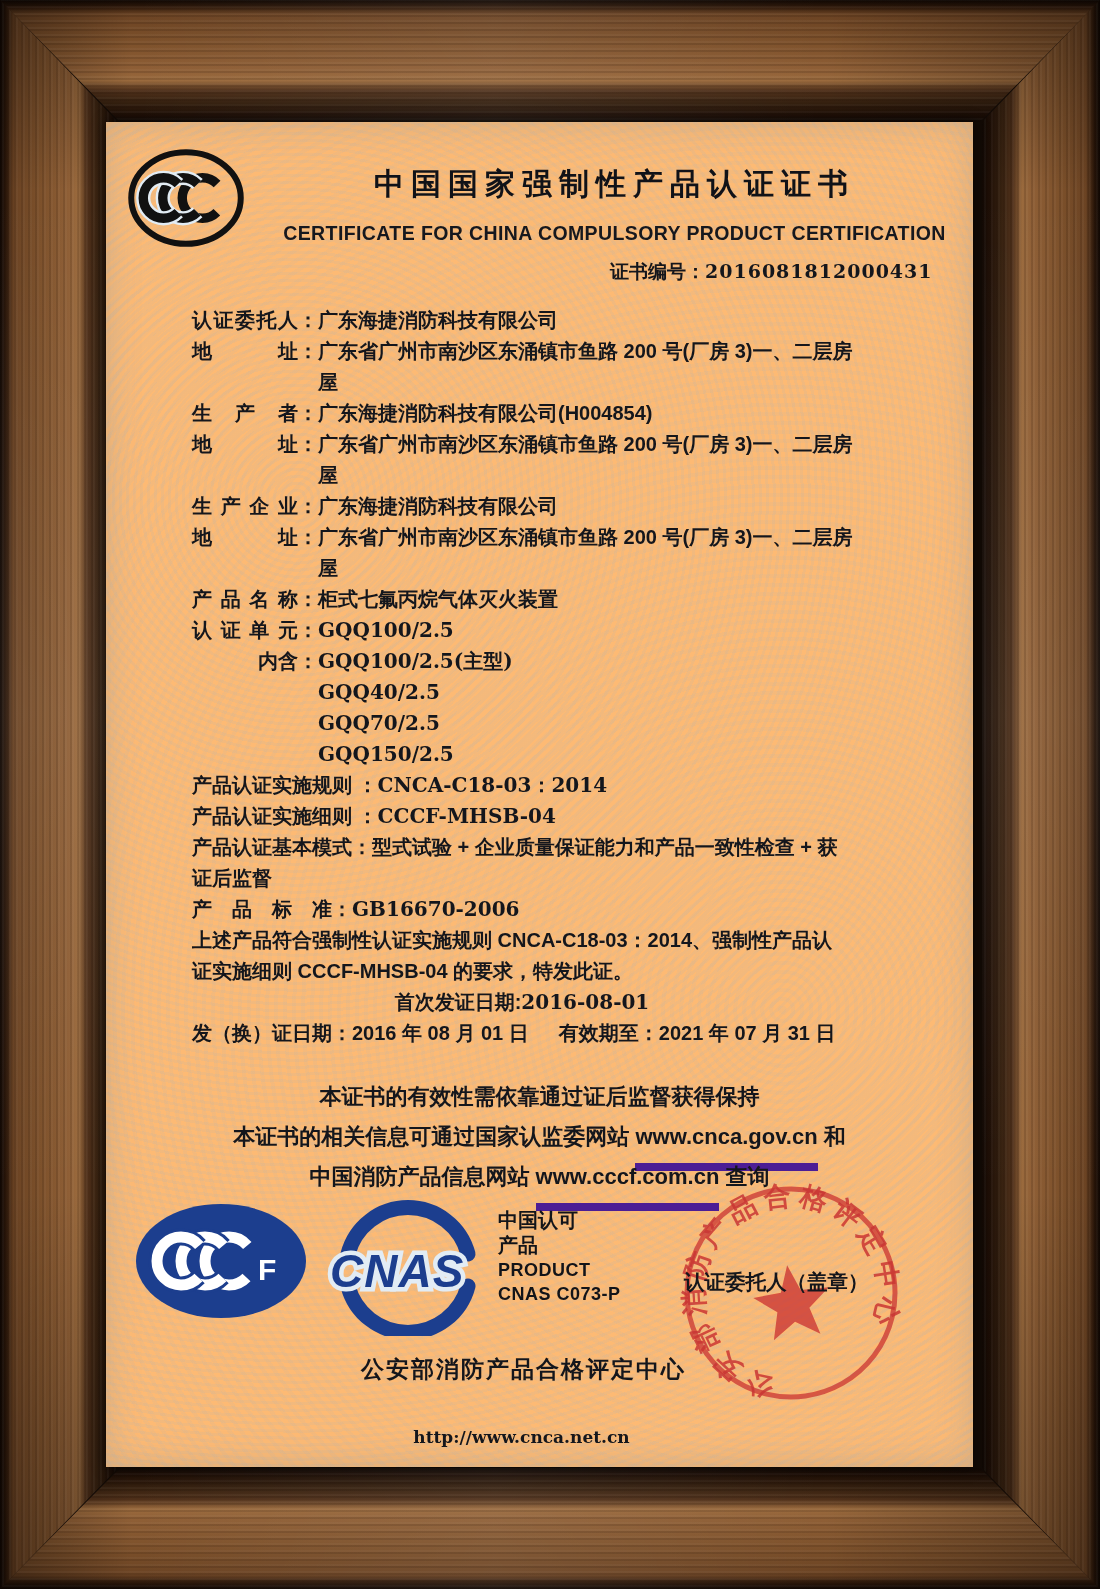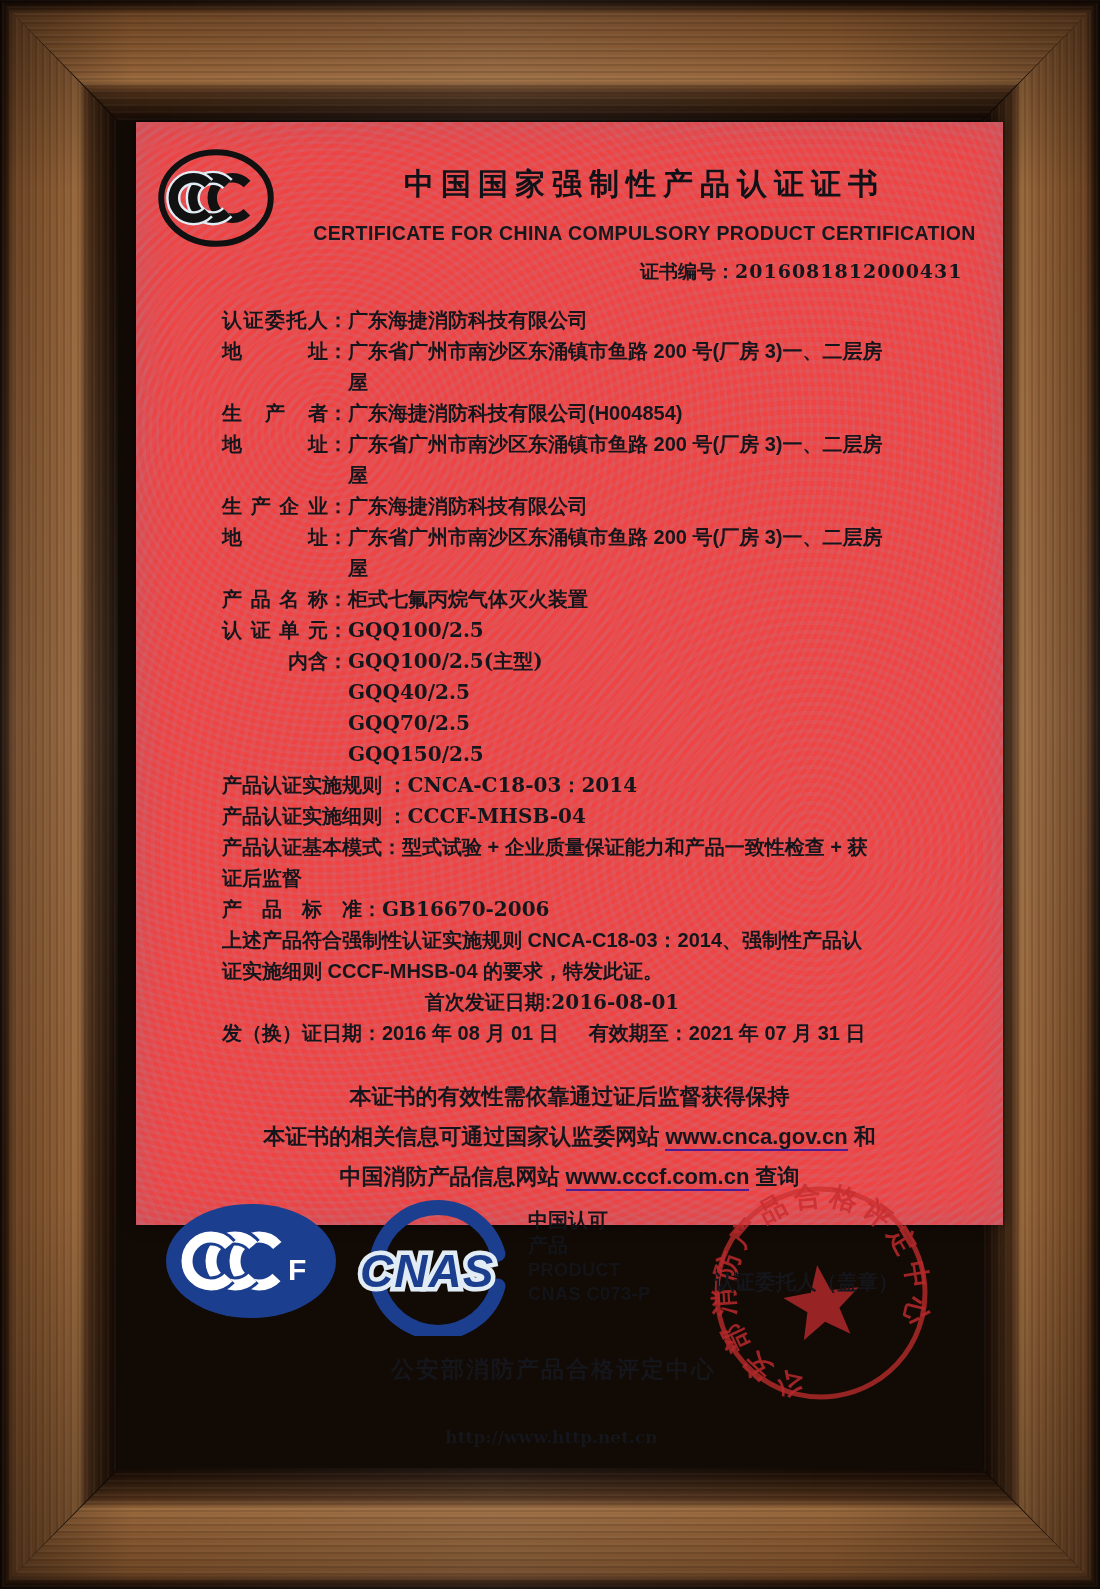--- a/index.html
+++ b/index.html
@@ -25,21 +25,21 @@
       repeating-linear-gradient(90deg,rgba(20,8,2,.12) 0 2px,rgba(255,255,255,.03) 2px 4px,transparent 4px 7px),
       linear-gradient(180deg,rgba(0,0,0,.35) 0%,rgba(0,0,0,0) 12%,rgba(255,255,255,.06) 45%,rgba(0,0,0,0) 75%,rgba(0,0,0,.3) 100%),
       linear-gradient(90deg,#0f0703 0%,#2a1609 5%,#6b4323 12%,#7d512b 35%,#8f5f36 58%,#9a6a3d 66%,#4f301a 74%,#35200f 84%,#1d0e06 95%,#120a05 100%);}
   .band-right{right:0;top:0;width:118px;height:100%;
     clip-path:polygon(0 122px,100% 0,100% 100%,0 calc(100% - 121px));
     background:
       repeating-linear-gradient(90deg,rgba(20,8,2,.12) 0 2px,rgba(255,255,255,.03) 2px 4px,transparent 4px 7px),
       linear-gradient(180deg,rgba(0,0,0,.35) 0%,rgba(0,0,0,0) 12%,rgba(255,255,255,.06) 45%,rgba(0,0,0,0) 75%,rgba(0,0,0,.3) 100%),
       linear-gradient(270deg,#0f0703 0%,#2a1609 5%,#6b4323 12%,#7d512b 35%,#8f5f36 58%,#9a6a3d 66%,#4f301a 74%,#35200f 84%,#1d0e06 95%,#120a05 100%);}
   
-  .paper{position:absolute;left:136px;top:122px;width:867px;height:1103px;background:#ef4444;
+  .paper{position:absolute;left:106px;top:122px;width:867px;height:1345px;background:#fdba74;
          box-shadow:inset 0 0 34px rgba(96,130,162,.28),0 0 12px rgba(0,0,0,.55);color:#14161c;}
   .paper::before{content:"";position:absolute;inset:0;pointer-events:none;
     background:
       repeating-radial-gradient(circle at 22% 28%,rgba(142,176,206,.10) 0 3px,rgba(255,255,255,0) 3px 7px),
       repeating-radial-gradient(circle at 78% 66%,rgba(142,176,206,.08) 0 4px,rgba(255,255,255,0) 4px 9px);}
   
   .header-block{position:absolute;left:158px;right:8px;top:42px;text-align:center;}
   .title-cn{font-size:30px;font-weight:bold;letter-spacing:7px;color:#101218;}
   .title-en{margin-top:17px;font-size:19.5px;font-weight:600;letter-spacing:.4px;color:#16181e;}
   .certno{position:absolute;left:504px;top:137px;font-size:19px;font-weight:bold;}
@@ -52,21 +52,21 @@
   .lab-right{text-align:right;text-align-last:right;}
   .colon{flex:0 0 20px;}
   .val{width:556px;}
   .latin{font-family:"DejaVu Serif",serif;font-weight:600;}
   .para{width:660px;}
   .center-line{text-align:center;}
   .gap2{display:inline-block;width:30px;}
   
   .notices{position:absolute;left:0;right:0;top:960px;text-align:center;font-size:22px;font-weight:bold;}
   .notices div{margin-bottom:10px;line-height:30px;}
-  .ulink{font-family:"Liberation Sans",sans-serif;border-bottom:2px solid #4c1d95;padding-bottom:0;}
+  .ulink{font-family:"Liberation Sans",sans-serif;border-bottom:8px solid #4c1d95;padding-bottom:14px;}
   
   .cccf-logo{position:absolute;left:28px;top:1080px;width:174px;height:118px;}
   .cnas-logo{position:absolute;left:214px;top:1072px;width:176px;height:142px;}
   .accred{position:absolute;left:392px;top:1086px;font-weight:bold;color:#121419;}
   .accred .cjk{font-size:20px;line-height:25px;}
   .accred .lat{font-size:18px;line-height:24px;letter-spacing:.5px;}
   .issuer-label{position:absolute;left:578px;top:1146px;font-size:20.5px;font-weight:bold;z-index:6;}
   .stamp{position:absolute;left:562px;top:1048px;width:246px;height:246px;transform:rotate(-8deg);z-index:5;opacity:.92;}
   
   .footer-org{position:absolute;left:0;width:100%;top:1232px;text-align:center;font-size:23px;font-weight:bold;
@@ -219,15 +219,15 @@
     <svg class="stamp" viewBox="0 0 246 246">
       <circle cx="123" cy="123" r="104" fill="none" stroke="rgba(201,47,48,0.78)" stroke-width="5"></circle>
       <path id="sealArc" d="M 123 211 A 88 88 0 1 1 123.02 211" fill="none"></path>
       <text font-size="27" font-weight="bold" fill="rgba(198,44,46,0.85)" letter-spacing="6.5" font-family="Liberation Sans,sans-serif">
         <textPath href="#sealArc" startOffset="5%">公安部消防产品合格评定中心</textPath>
       </text>
       <path d="M123,95 L132.99,121.25 L161.04,122.64 L139.17,140.25 L146.51,167.36 L123,152 L99.49,167.36 L106.83,140.25 L84.96,122.64 L113.01,121.25 Z" fill="rgba(200,45,47,0.8)"></path>
     </svg>
 
     <div class="footer-org">公安部消防产品合格评定中心</div>
-    <div class="footer-url">http://www.http.net.cn</div>
+    <div class="footer-url">http://www.cnca.net.cn</div>
   </div>
 </div>
 
 </body></html>

